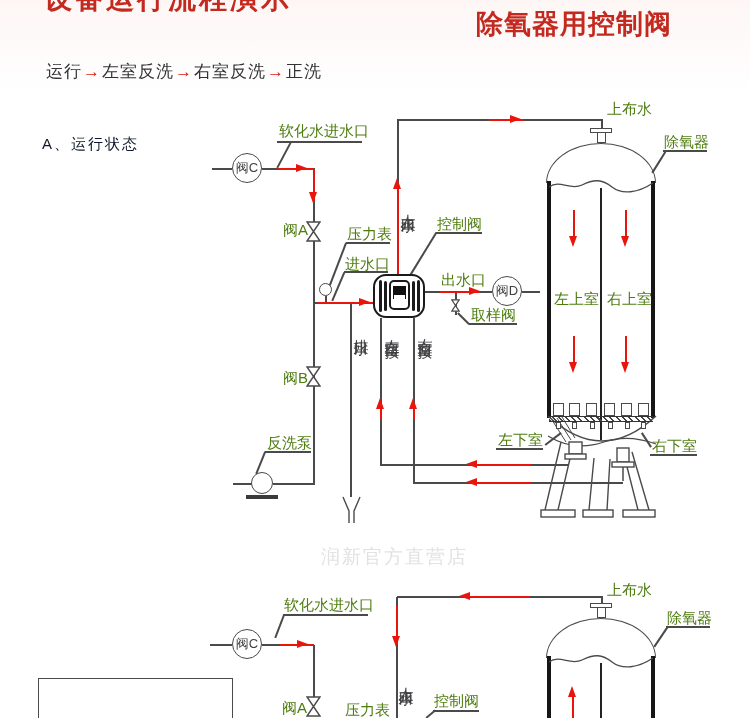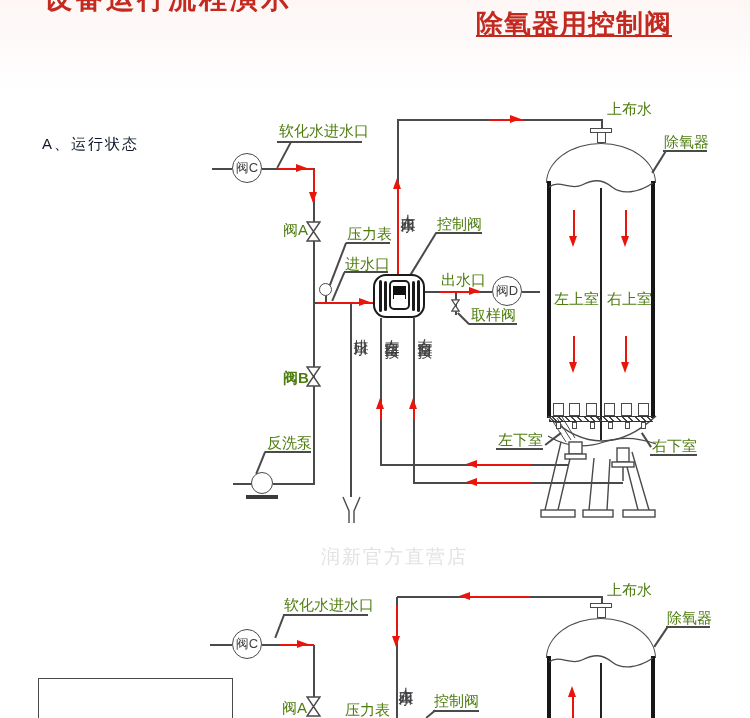--- a/index.html
+++ b/index.html
@@ -62,21 +62,22 @@
 </style>
 </head>
 <body>
 
 <div id="stage">
   <div class="tint"></div>
 
   <div class="clip-wrap">
     <span>设备运行流程演示</span>
   </div>
-  <div class="title-red" style="left:476px;top:6px;text-decoration:underline;">除氧器用控制阀</div>
+  <div class="title-red" style="left:476px;top:6px;">除氧器用控制阀</div>
+  <div class="flow"><span>运行</span><span class="farrow">→</span><span>左室反洗</span><span class="farrow">→</span><span>右室反洗</span><span class="farrow">→</span><span>正洗</span></div>
 
   <div class="heading" style="left:42px;top:135px;">A、运行状态</div>
 
 
   <div class="hl" style="left:212px;top:168px;width:20px;"></div>
   <div class="hl" style="left:262px;top:168px;width:53px;"></div>
   <div class="vl" style="left:313px;top:169px;height:53px;"></div>
   <div class="vl" style="left:313px;top:240px;height:62px;"></div>
   <div class="hl" style="left:313px;top:302px;width:66px;"></div>
   <div class="vl" style="left:313px;top:304px;height:181px;"></div>
@@ -204,21 +205,21 @@
   <div class="lbl" style="left:345px;top:256px;text-align:right;">进水口</div>
   <div class="ul" style="left:344px;top:271px;width:44px;"></div>
   <div class="leader" style="left:332px;top:300px;width:31px;transform:rotate(-67deg);"></div>
   <div class="lbl" style="left:437px;top:216px;">控制阀</div>
   <div class="ul" style="left:436px;top:232px;width:46px;"></div>
   <div class="leader" style="left:409px;top:276px;width:52px;transform:rotate(-58.5deg);"></div>
   <div class="lbl" style="left:441px;top:272px;">出水口</div>
   <div class="lbl" style="left:471px;top:307px;">取样阀</div>
   <div class="ul" style="left:469px;top:323px;width:48px;"></div>
   <div class="leader" style="left:458px;top:312px;width:16px;transform:rotate(45deg);"></div>
-  <div class="lbl" style="left:283px;top:370px;font-weight:bold;">阀B</div>
+  <div class="lbl" style="left:283px;top:370px;">阀B</div>
   <div class="lbl" style="left:267px;top:435px;">反洗泵</div>
   <div class="ul" style="left:265px;top:451px;width:46px;"></div>
   <div class="leader" style="left:256px;top:473px;width:24px;transform:rotate(-68deg);"></div>
   <div class="lbl" style="left:607px;top:101px;">上布水</div>
   <div class="lbl" style="left:664px;top:134px;">除氧器</div>
   <div class="ul" style="left:663px;top:150px;width:44px;"></div>
   <div class="leader" style="left:652px;top:172px;width:25px;transform:rotate(-58deg);"></div>
   <div class="lbl" style="left:554px;top:291px;">左上室</div>
   <div class="lbl" style="left:607px;top:291px;">右上室</div>
   <div class="lbl" style="left:498px;top:432px;">左下室</div>

